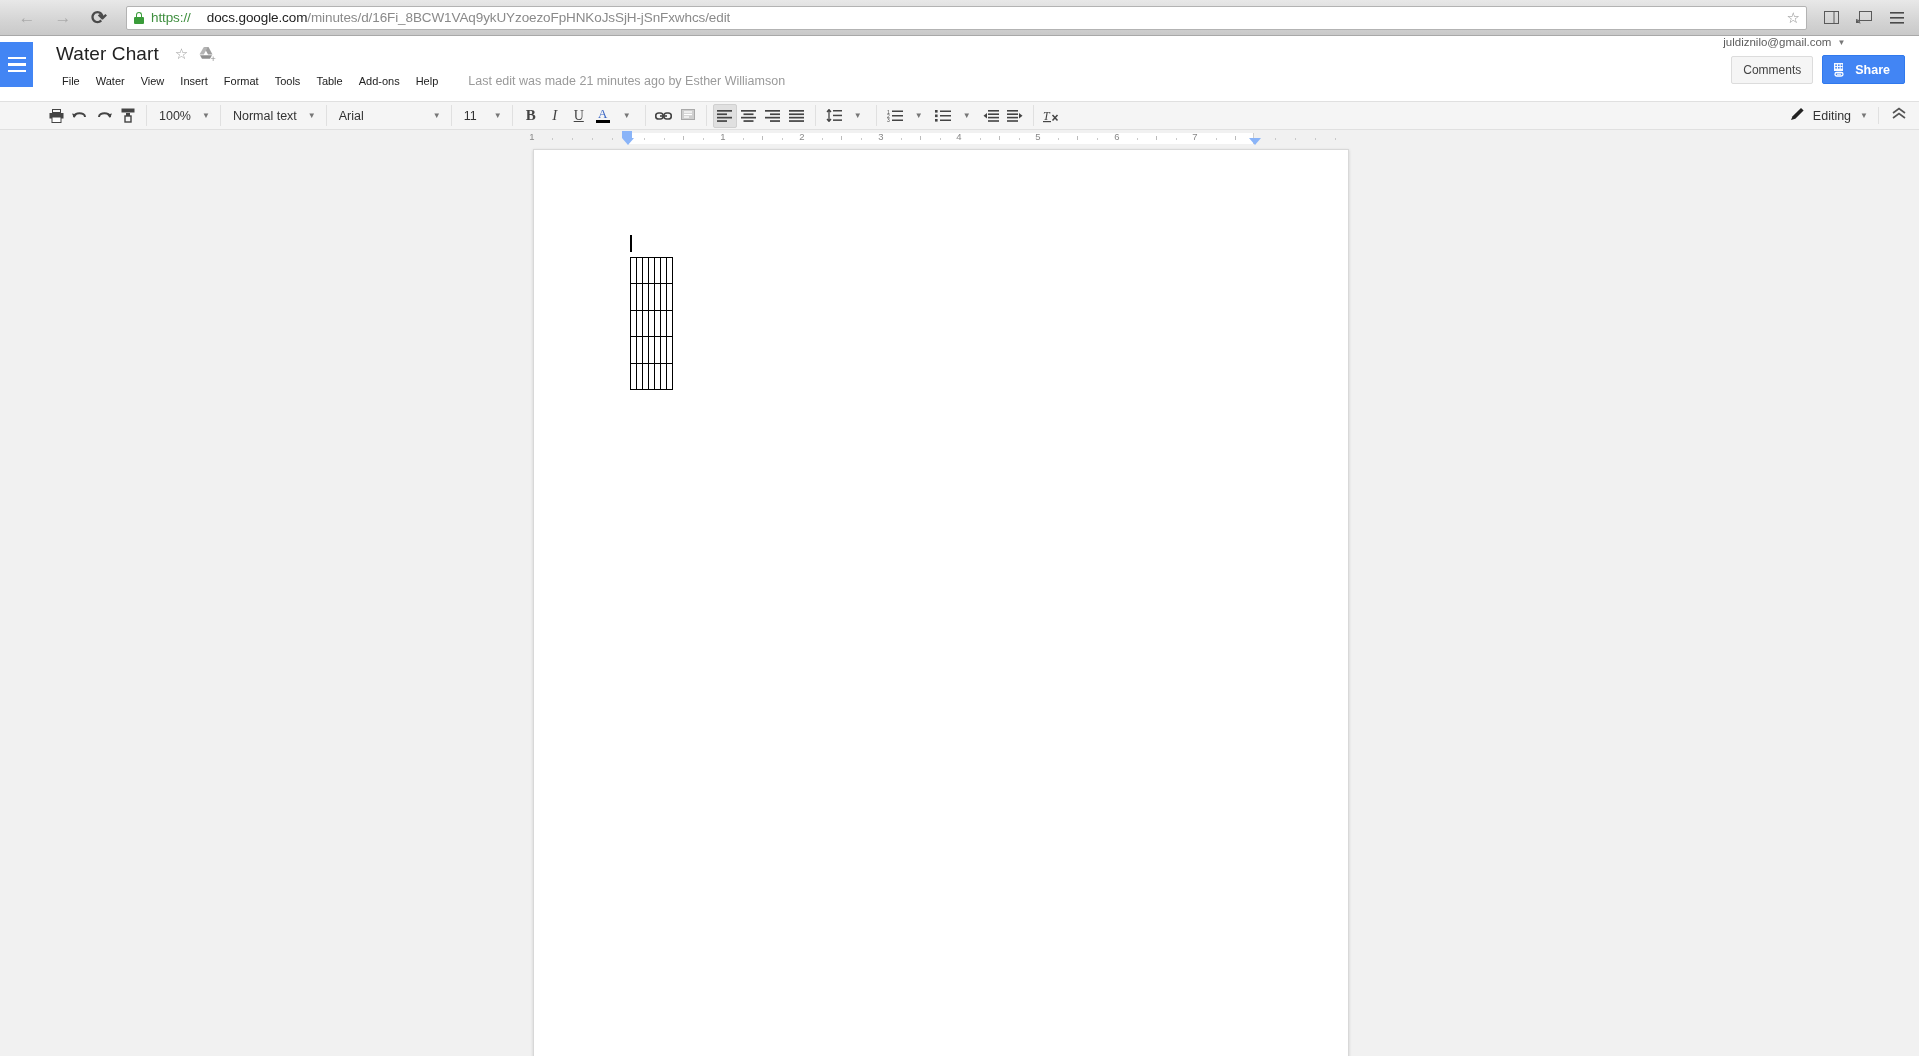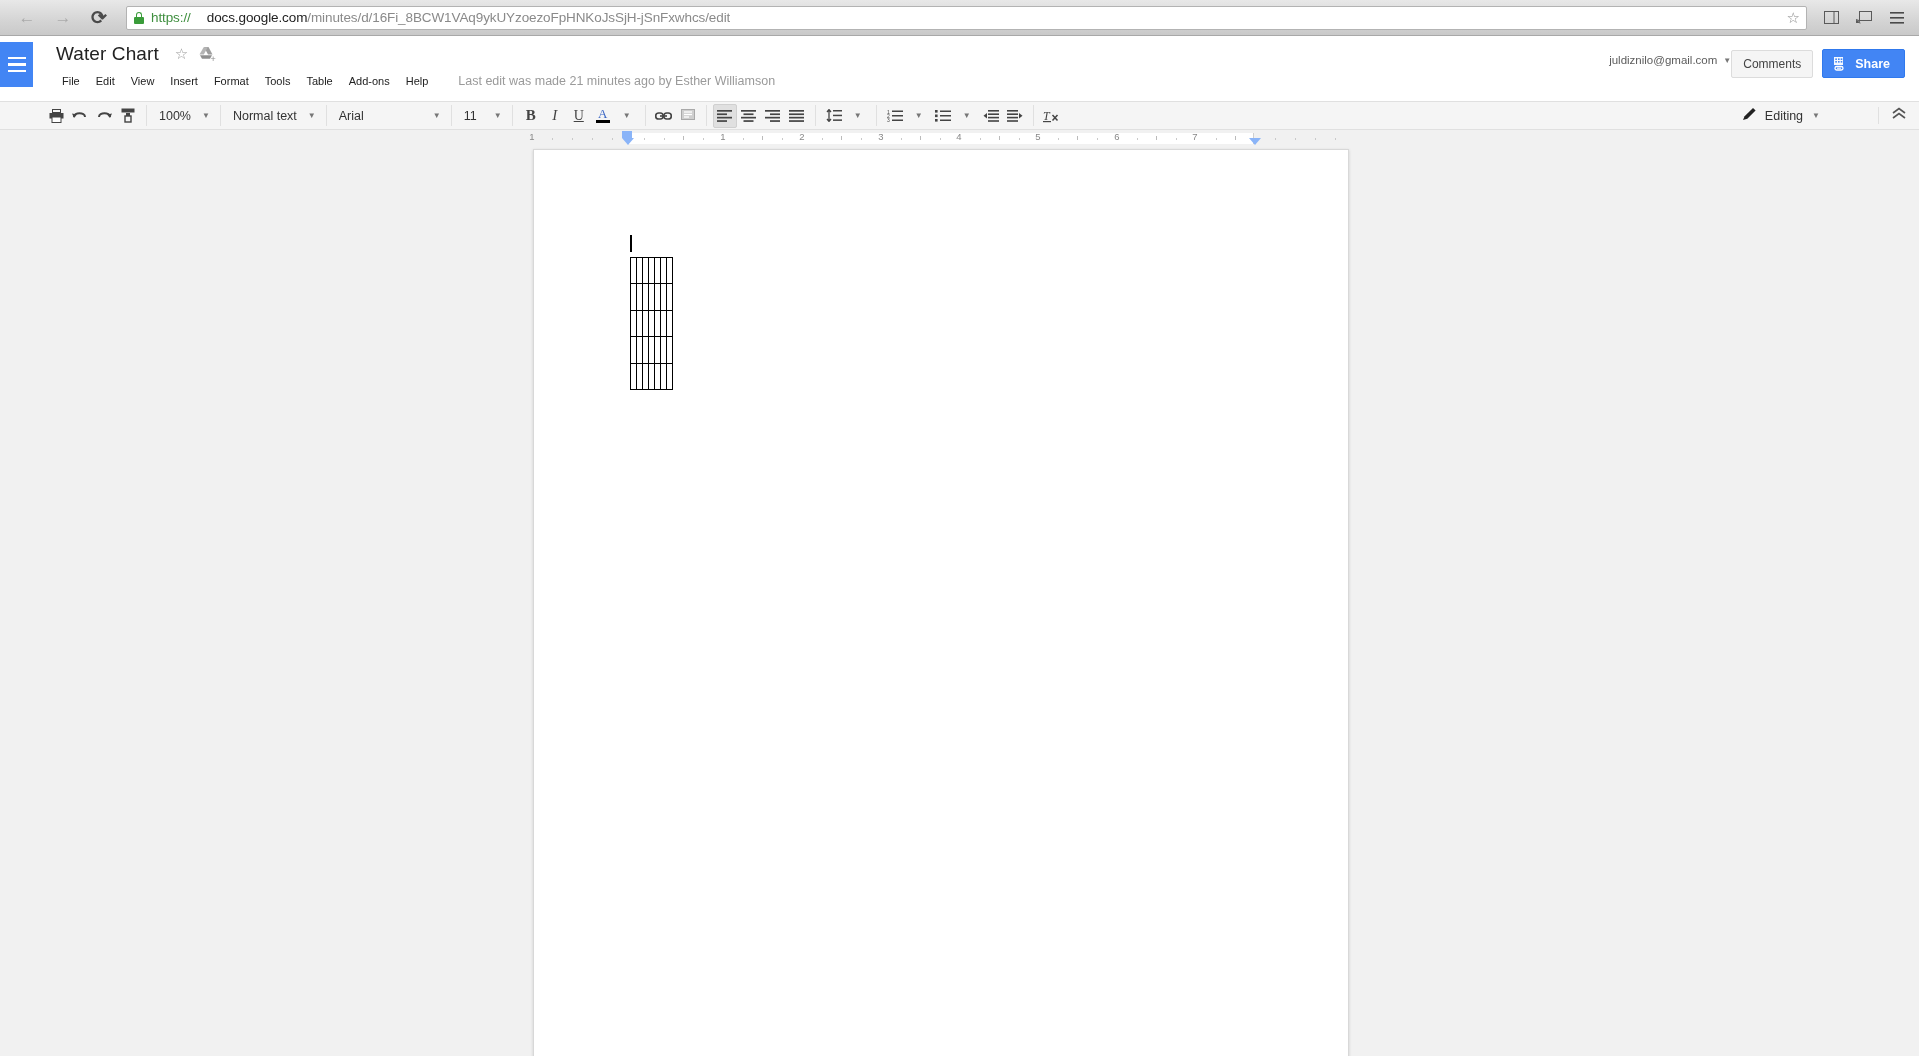--- a/index.html
+++ b/index.html
@@ -133,36 +133,37 @@
   #last-edit {
     font-size: 12.5px;
     color: #9a9a9a;
     margin-left: 22px;
     white-space: nowrap;
   }
 
   #header-right {
     position: absolute;
     right: 14px;
-    top: 6px;
-    display: flex;
-    flex-direction: row;
-    align-items: center;
+    top: 0;
+    display: flex;
+    flex-direction: column;
+    align-items: flex-start;
   }
   #account-row { display: flex; align-items: center; font-size: 11.5px; color: #5c5c5c; cursor:pointer; }
   #account-row .caret { margin-left: 6px; font-size: 8px; color: #777; }
   #header-buttons { display: flex; align-items: center; gap: 9px; margin-top: 7px; }
   #comments-btn {
     font-size: 12px;
     color: #444;
     background: #f5f5f5;
     border: 1px solid #dcdcdc;
     border-radius: 2px;
     padding: 6px 11px;
     cursor: pointer;
+    margin-left: 8px;
   }
   #share-btn {
     font-size: 12.5px;
     color: #ffffff;
     background: #4285f4;
     border: 1px solid #3079ed;
     border-radius: 2px;
     padding: 6px 14px 6px 10px;
     display: flex;
     align-items: center;
@@ -208,21 +209,20 @@
     white-space: nowrap;
   }
   .tb-combo .val { padding: 0 2px; }
   .tb-caret { font-size: 8px; color: #777; margin-left: 9px; }
 
   #toolbar-right {
     position: absolute;
     right: 12px;
     display: flex;
     align-items: center;
-    gap: 48px;
   }
   #editing-mode { display: flex; align-items: center; font-size: 12.5px; color: #333; cursor: pointer; }
   #editing-mode .pencil { margin-right: 8px; font-size: 13px; }
   #hide-menus { font-size: 14px; color: #555; margin-left: 10px; padding-left: 12px; border-left: 1px solid #e0e0e0; cursor: pointer; }
 
   
   #doc-area {
     position: relative;
     width: 1919px;
     height: 1056px;
@@ -382,21 +382,21 @@
           <path d="M5 1 L9.5 1 L13.5 8.5 L9 8.5 Z" fill="#9e9e9e"></path>
           <path d="M4.6 1.3 L0.5 8.5 L4.8 8.5 L8.8 1.3 Z" fill="#b5b5b5"></path>
           <path d="M1 9.3 L13 9.3 L11 12.8 L3 12.8 Z" fill="#8f8f8f"></path>
           <text x="11.5" y="16" font-size="9" fill="#8f8f8f" font-family="Liberation Sans">+</text>
         </svg>
       </span>
     </div>
 
     <div id="menu-row">
       <span class="menu-item">File</span>
-      <span class="menu-item">Edit</span>
+      <span class="menu-item">Water</span>
       <span class="menu-item">View</span>
       <span class="menu-item">Insert</span>
       <span class="menu-item">Format</span>
       <span class="menu-item">Tools</span>
       <span class="menu-item">Table</span>
       <span class="menu-item">Add-ons</span>
       <span class="menu-item">Help</span>
       <span id="last-edit">Last edit was made 21 minutes ago by Esther Williamson</span>
     </div>
   </div>

